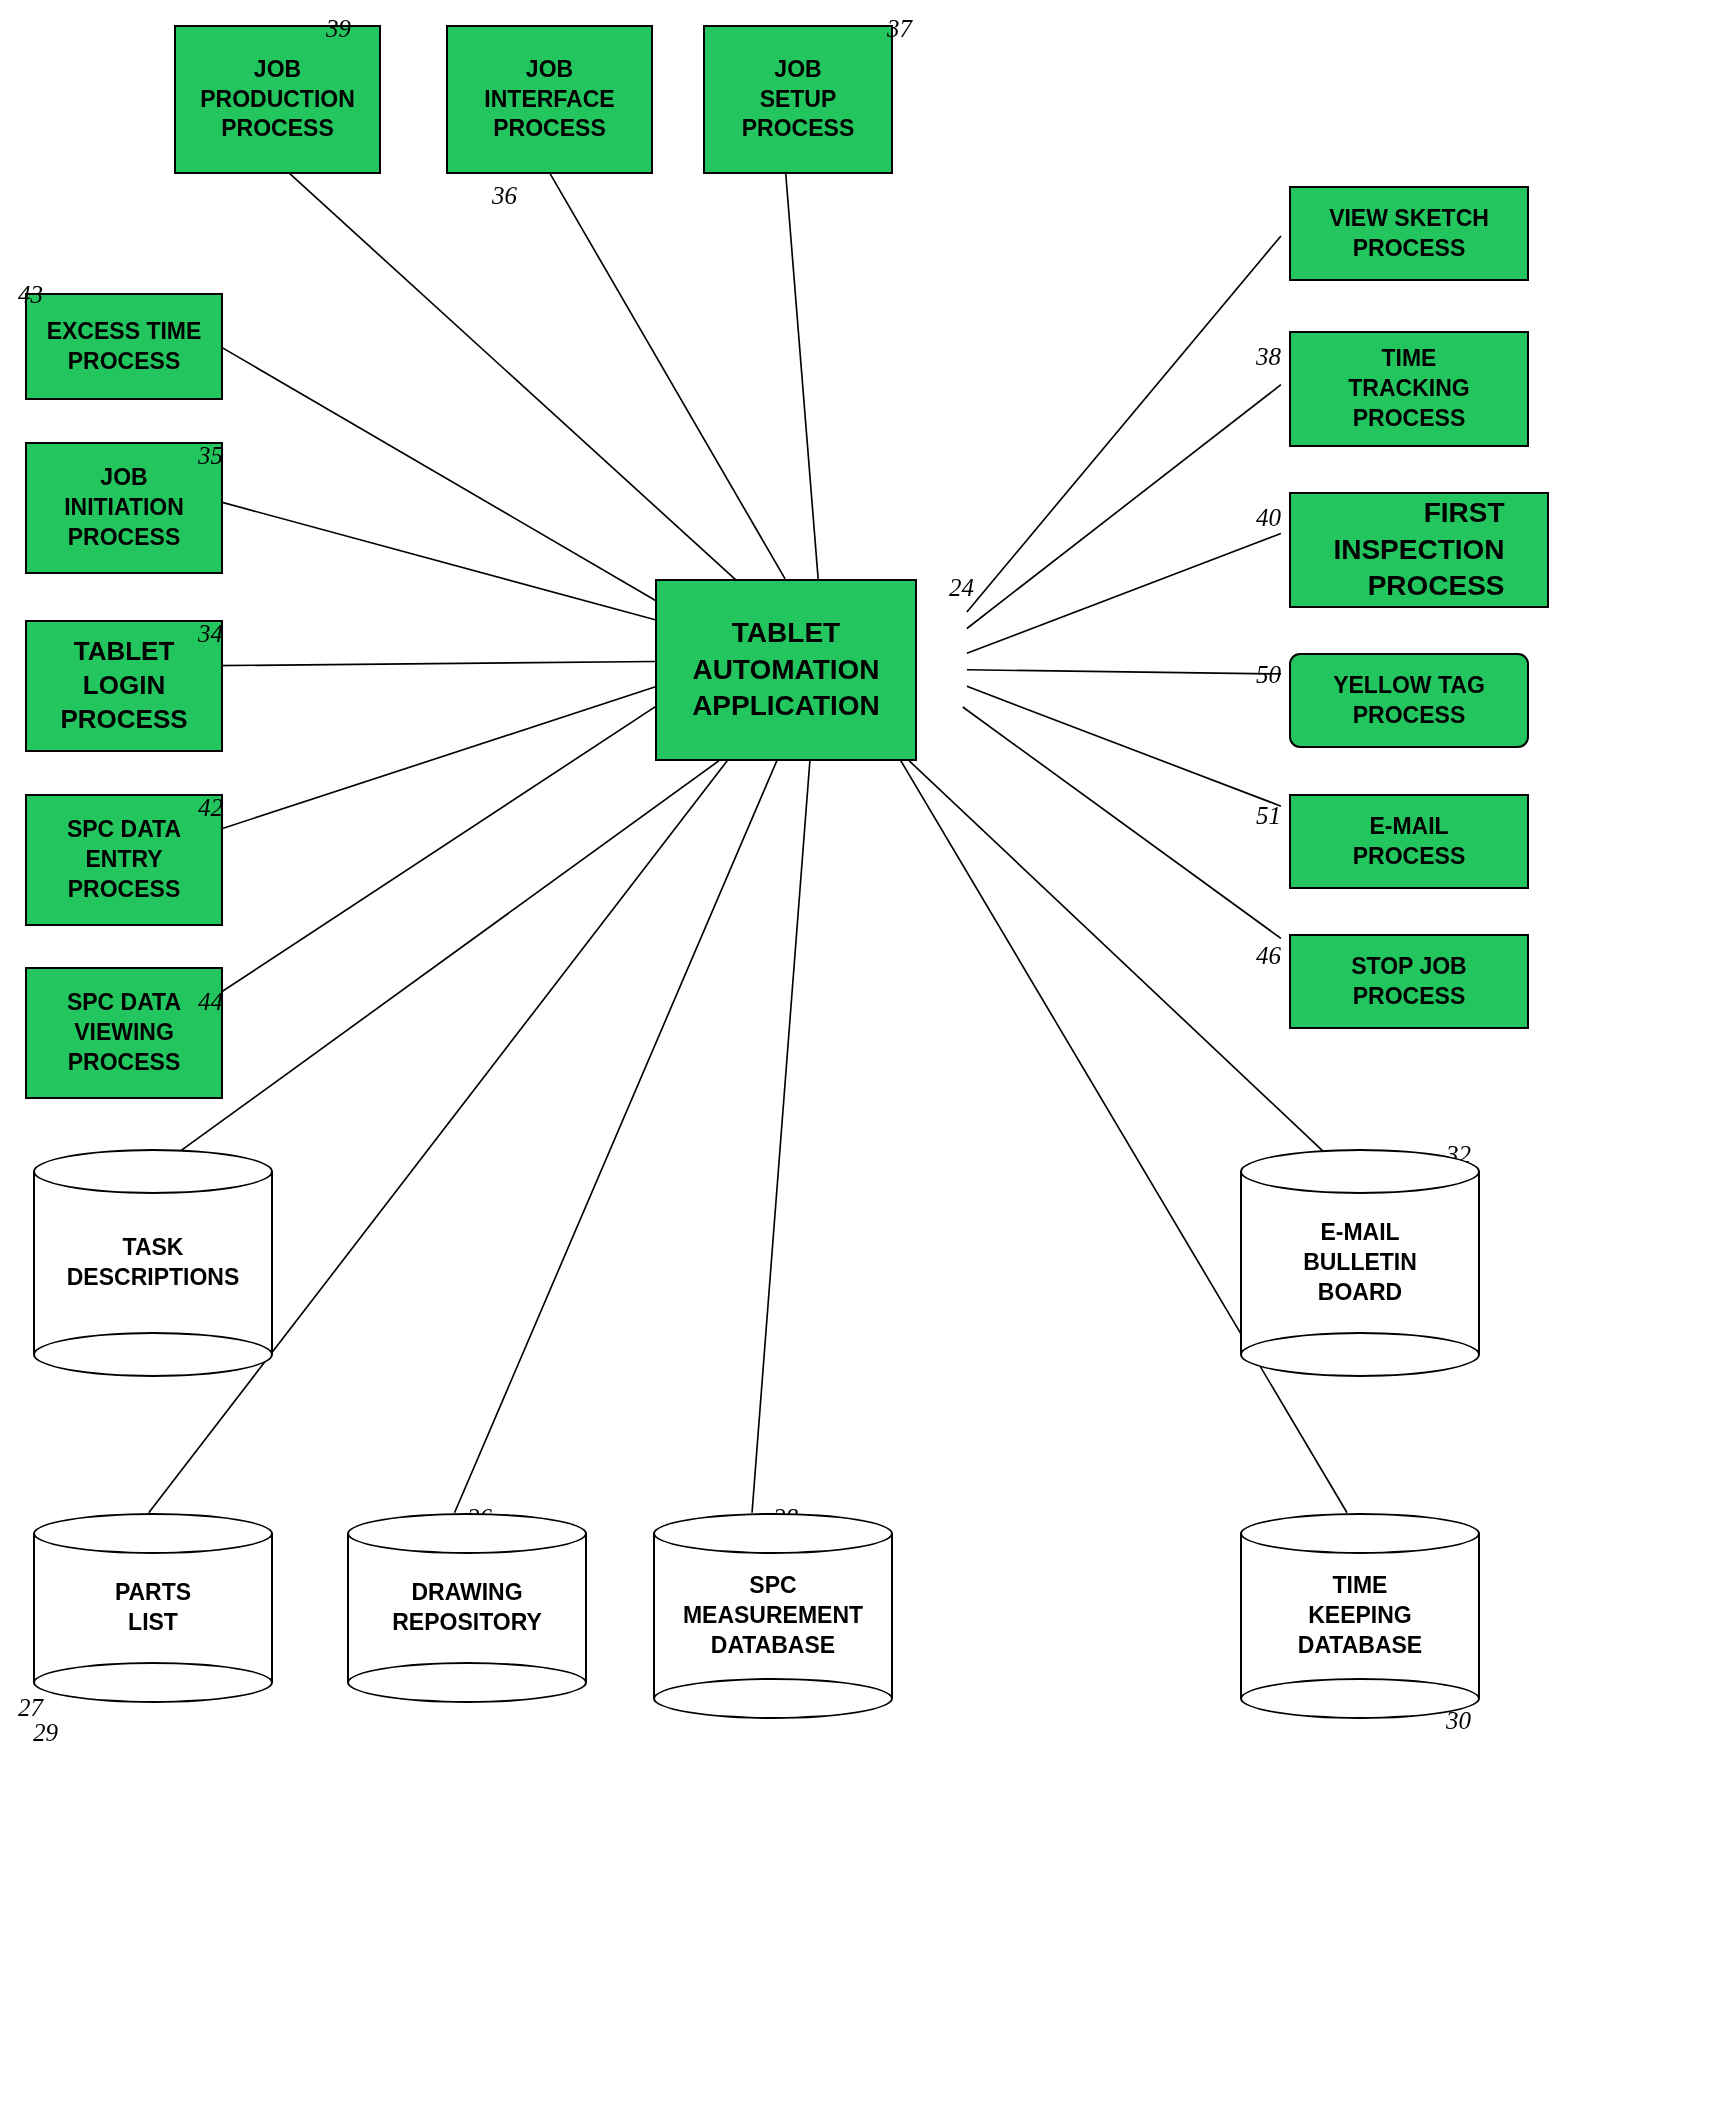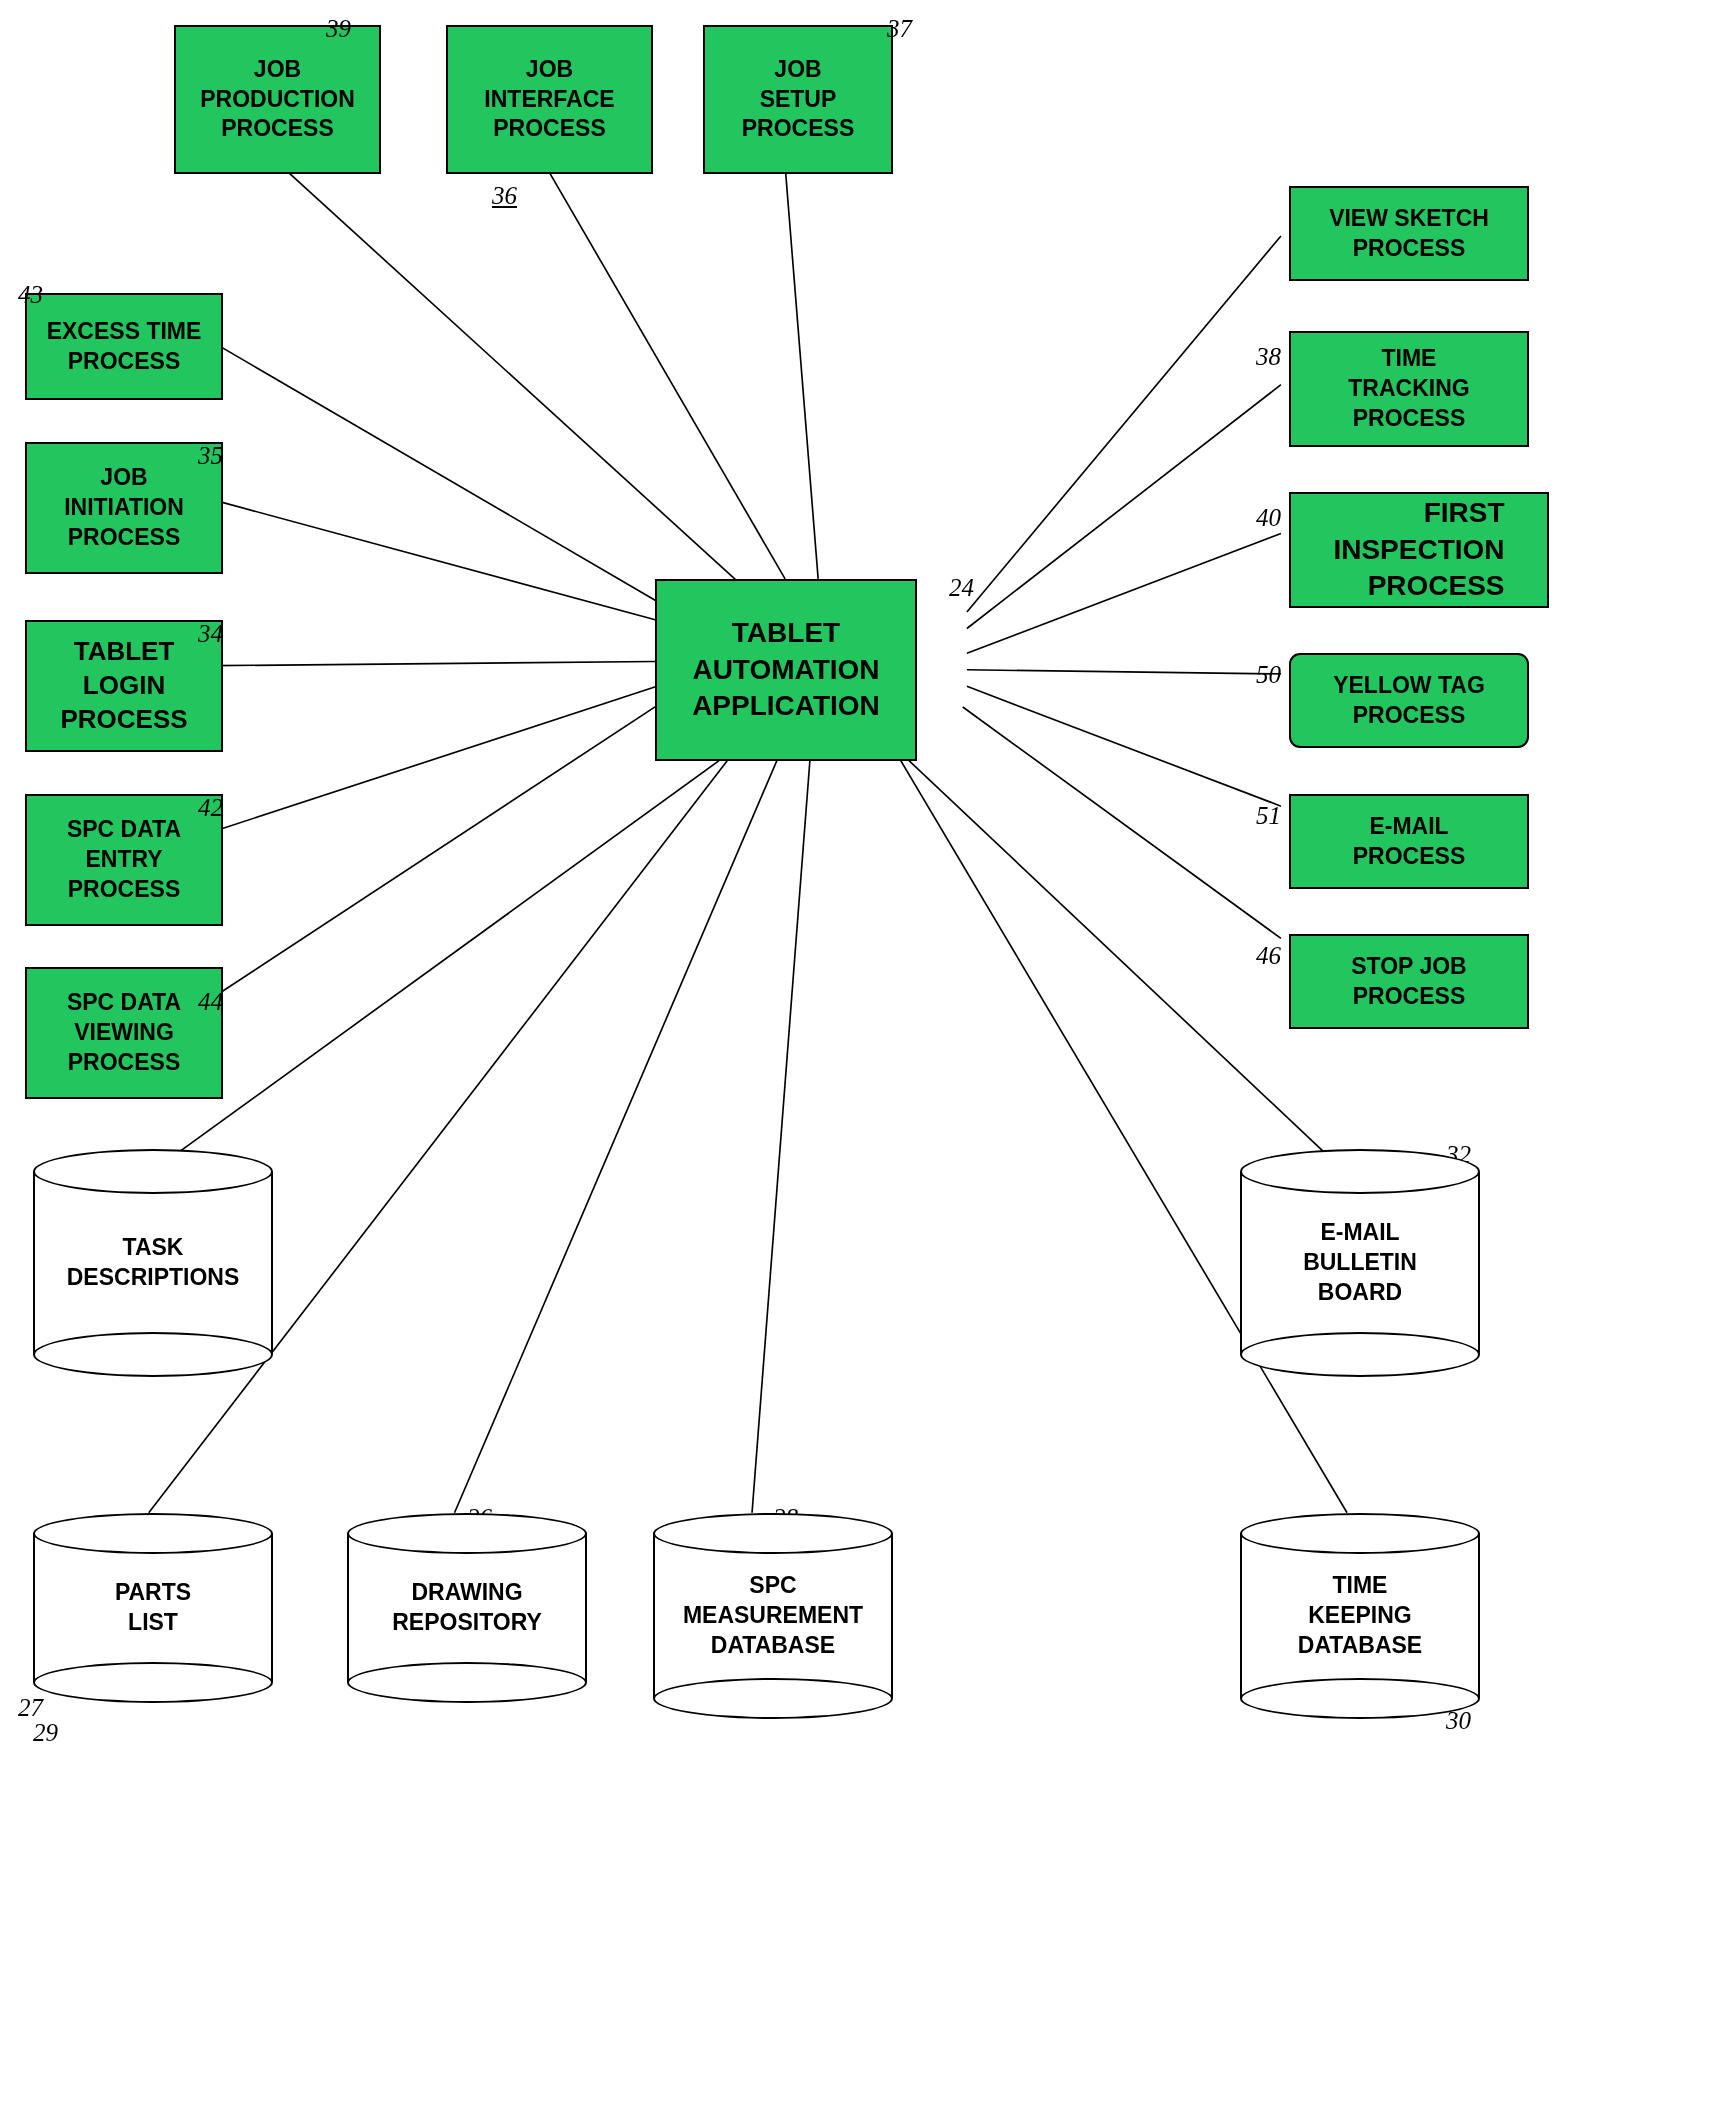--- a/index.html
+++ b/index.html
@@ -109,21 +109,21 @@
   </div>
 
   <div class="process-box" style="left:174px; top:25px; width:207px; height:149px; font-size:23px;">
     <span>JOB<br>PRODUCTION<br>PROCESS</span>
   </div>
   <div class="ref-num" style="left:326px; top:15px;">39</div>
 
   <div class="process-box" style="left:446px; top:25px; width:207px; height:149px; font-size:23px;">
     <span>JOB<br>INTERFACE<br>PROCESS</span>
   </div>
-  <div class="ref-num" style="left:492px; top:182px;text-decoration:underline;">36</div>
+  <div class="ref-num" style="left:492px; top:182px;">36</div>
 
   <div class="process-box" style="left:703px; top:25px; width:190px; height:149px; font-size:23px;">
     <span>JOB<br>SETUP<br>PROCESS</span>
   </div>
   <div class="ref-num" style="left:860px; top:15px;margin-left:27px;">37</div>
 
   <div class="process-box" style="left:25px; top:293px; width:198px; height:107px; font-size:23px;">
     <span>EXCESS TIME<br>PROCESS</span>
   </div>
   <div class="ref-num" style="left:18px; top:281px;">43</div>

